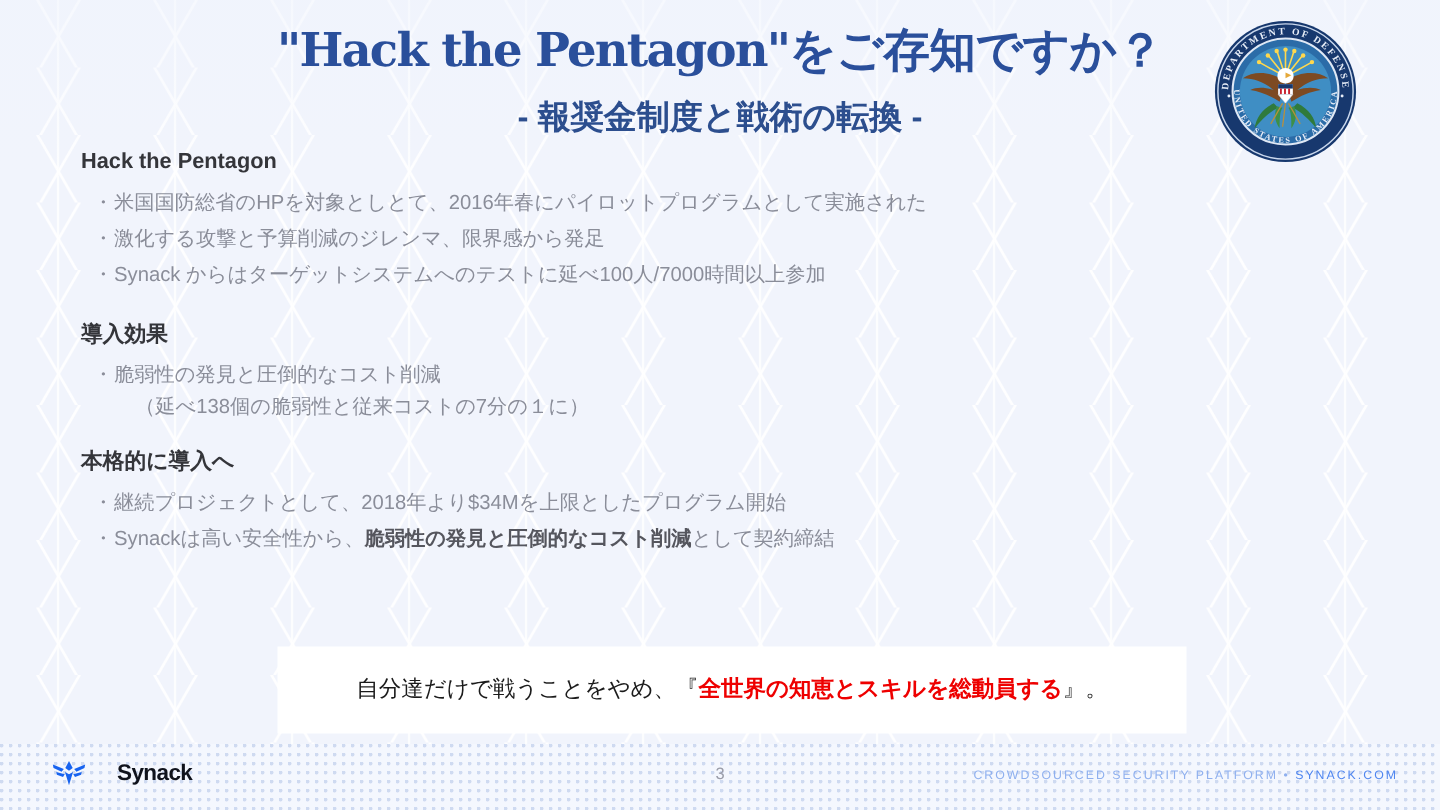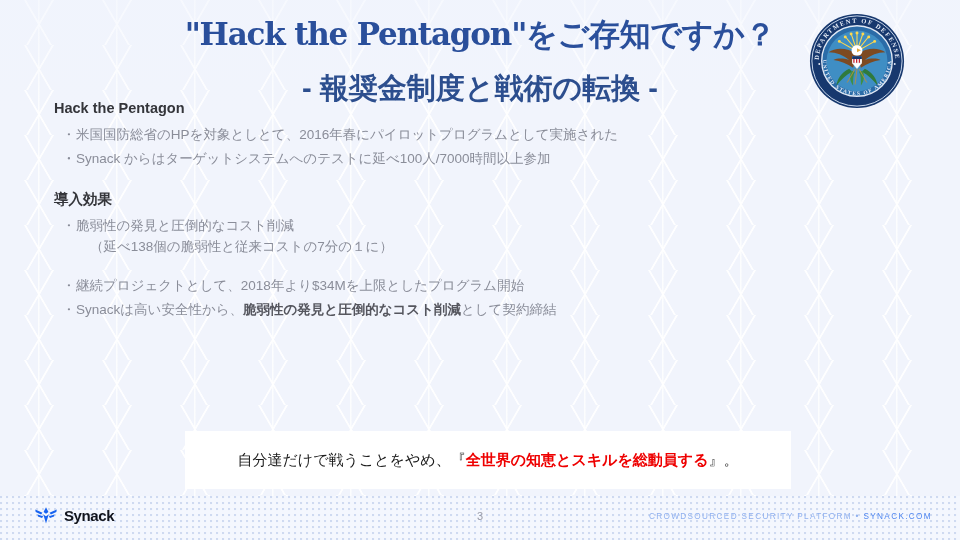--- a/index.html
+++ b/index.html
@@ -53,24 +53,24 @@
     letter-spacing: -0.3px;
     white-space: nowrap;
   }
   .title-main .en {
     font-family: "DejaVu Serif", "Liberation Serif", serif;
     font-weight: bold;
     letter-spacing: -1.2px;
   }
   .title-sub {
     font-weight: bold;
-    font-size: 29px;
+    font-size: 22px;
     line-height: 32px;
     color: #2c4e8e;
-    margin-top: 18px;
+    margin-top: 8px;
   }
 
   
   .seal-wrap {
     position: absolute;
     left: 808px;
     top: 12px;
     width: 98px;
     height: 98px;
   }
@@ -168,21 +168,21 @@
     background-image:
       radial-gradient(circle at 1px 1px, rgba(205,216,240,0.95) 1px, rgba(255,255,255,0) 1.6px);
     background-size: 6px 6px;
   }
   .footer-logo {
     position: absolute;
     left: 34px;
     top: 9px;
     display: flex;
     align-items: center;
-    gap: 6px;
+    gap: 20px;
   }
   .footer-logo .wordmark {
     font-size: 15px;
     font-weight: bold;
     color: #10131c;
     letter-spacing: -0.4px;
   }
   .page-number {
     position: absolute;
     left: 0;
@@ -289,20 +289,21 @@
 
     <div>
       <div class="section-head">Hack the Pentagon</div>
       <ul class="bullets">
         <li class="bullet">
           <span class="dot">・</span>
           <span>米国国防総省のHPを対象としとて、2016年春にパイロットプログラムとして実施された</span>
         </li>
         <li class="bullet">
           <span class="dot">・</span>
+          <span>激化する攻撃と予算削減のジレンマ、限界感から発足</span>
         </li>
         <li class="bullet">
           <span class="dot">・</span>
           <span>Synack からはターゲットシステムへのテストに延べ100人/7000時間以上参加</span>
         </li>
       </ul>
     </div>
 
     <div class="gap-1"></div>
 
@@ -313,20 +314,21 @@
           <span class="dot">・</span>
           <span>脆弱性の発見と圧倒的なコスト削減</span>
         </li>
         <li class="sub-line">（延べ138個の脆弱性と従来コストの7分の１に）</li>
       </ul>
     </div>
 
     <div class="gap-2"></div>
 
     <div>
+      <div class="section-head">本格的に導入へ</div>
       <ul class="bullets">
         <li class="bullet">
           <span class="dot">・</span>
           <span>継続プロジェクトとして、2018年より$34Mを上限としたプログラム開始</span>
         </li>
         <li class="bullet">
           <span class="dot">・</span><span>Synackは高い安全性から、</span><b>脆弱性の発見と圧倒的なコスト削減</b><span>として契約締結</span>
         </li>
       </ul>
     </div>

